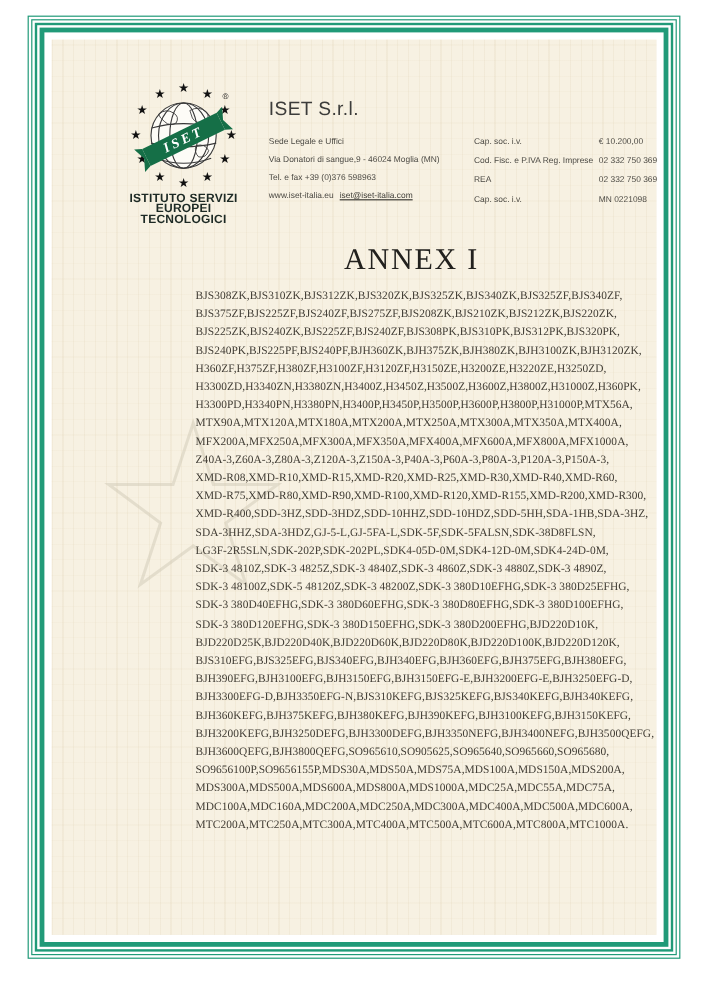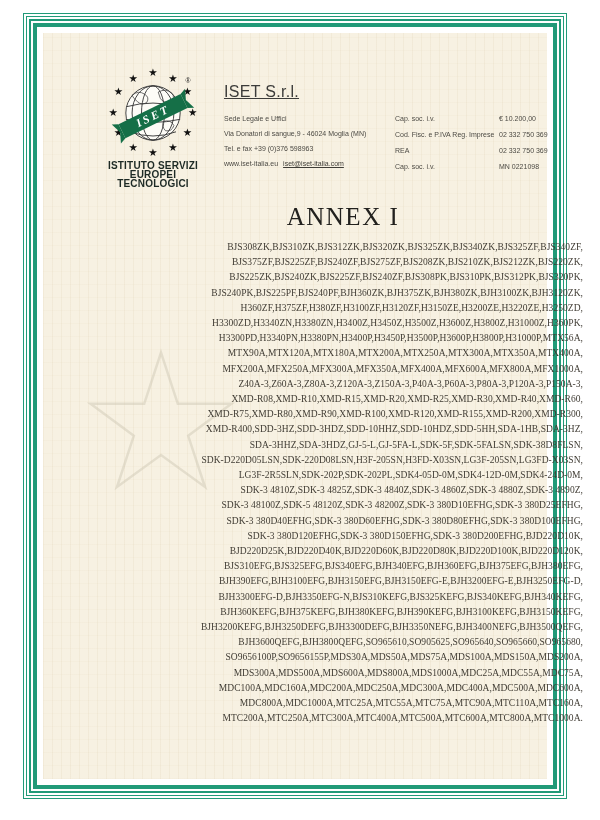--- a/index.html
+++ b/index.html
@@ -38,41 +38,41 @@
   
   .logo-block { position:absolute; left:50px; top:34px; width:120px; text-align:center; }
   .logo-svg { display:block; margin:0 auto; }
   .org-name {
     margin-top:2px;
     font-size:10px; font-weight:bold; letter-spacing:0.2px;
     color:#1d2a25; line-height:9px;
   }
   .company-name {
     position:absolute; left:181px; top:50px;
-    font-size:16px; color:#3c3c3a; letter-spacing:0.3px;text-decoration:underline;
+    font-size:16px; color:#3c3c3a; letter-spacing:0.3px;
   }
   .hleft { position:absolute; left:181px; width:170px; font-size:7px; color:#4c4a44; }
   .hleft.r1 { top:82px; } .hleft.r2 { top:97px; } .hleft.r3 { top:112px; } .hleft.r4 { top:127px; }
   .email-link { text-decoration:underline; margin-left:5px; color:#3f3d37; }
   .info-col { position:absolute; left:352px; top:82px; width:200px; font-size:7px; color:#4c4a44; }
   .info-row { position:relative; height:16px; }
   .info-row .lbl { position:absolute; left:0; top:0; }
   .info-row .val { position:absolute; left:104px; top:0; }
 
   
   .doc-title {
     position:absolute; left:0; top:170px; width:600px;
     text-align:center;
     font-family:"Liberation Serif", serif;
     font-size:25px; letter-spacing:1.5px; color:#22211e;
   }
   .body-block {
     position:absolute; left:120px; top:207px; width:420px;
     font-family:"Liberation Serif", serif;
-    font-size:9.5px; color:#403c34; letter-spacing:0.05px;text-align:right;
+    font-size:9.5px; color:#403c34; letter-spacing:0.05px;
   }
   .body-line { white-space:nowrap; line-height:15.2px; }
 </style>
 </head>
 <body>
 
 <div class="canvas">
 
   <div class="frame">
     <div class="page">
@@ -187,21 +187,20 @@
           <div class="body-line">Z40A-3,Z60A-3,Z80A-3,Z120A-3,Z150A-3,P40A-3,P60A-3,P80A-3,P120A-3,P150A-3,</div>
 
           <div class="body-line">XMD-R08,XMD-R10,XMD-R15,XMD-R20,XMD-R25,XMD-R30,XMD-R40,XMD-R60,</div>
 
           <div class="body-line">XMD-R75,XMD-R80,XMD-R90,XMD-R100,XMD-R120,XMD-R155,XMD-R200,XMD-R300,</div>
 
           <div class="body-line">XMD-R400,SDD-3HZ,SDD-3HDZ,SDD-10HHZ,SDD-10HDZ,SDD-5HH,SDA-1HB,SDA-3HZ,</div>
 
           <div class="body-line">SDA-3HHZ,SDA-3HDZ,GJ-5-L,GJ-5FA-L,SDK-5F,SDK-5FALSN,SDK-38D8FLSN,</div>
 
-          <div class="body-line">SDK-D220D05LSN,SDK-220D08LSN,H3F-205SN,H3FD-X03SN,LG3F-205SN,LG3FD-X03SN,</div>
 
           <div class="body-line">LG3F-2R5SLN,SDK-202P,SDK-202PL,SDK4-05D-0M,SDK4-12D-0M,SDK4-24D-0M,</div>
 
           <div class="body-line">SDK-3 4810Z,SDK-3 4825Z,SDK-3 4840Z,SDK-3 4860Z,SDK-3 4880Z,SDK-3 4890Z,</div>
 
           <div class="body-line">SDK-3 48100Z,SDK-5 48120Z,SDK-3 48200Z,SDK-3 380D10EFHG,SDK-3 380D25EFHG,</div>
 
           <div class="body-line">SDK-3 380D40EFHG,SDK-3 380D60EFHG,SDK-3 380D80EFHG,SDK-3 380D100EFHG,</div>
 
           <div class="body-line">SDK-3 380D120EFHG,SDK-3 380D150EFHG,SDK-3 380D200EFHG,BJD220D10K,</div>
@@ -220,20 +219,19 @@
 
           <div class="body-line">BJH3600QEFG,BJH3800QEFG,SO965610,SO905625,SO965640,SO965660,SO965680,</div>
 
 
           <div class="body-line">SO9656100P,SO9656155P,MDS30A,MDS50A,MDS75A,MDS100A,MDS150A,MDS200A,</div>
 
           <div class="body-line">MDS300A,MDS500A,MDS600A,MDS800A,MDS1000A,MDC25A,MDC55A,MDC75A,</div>
 
           <div class="body-line">MDC100A,MDC160A,MDC200A,MDC250A,MDC300A,MDC400A,MDC500A,MDC600A,</div>
 
-          <div class="body-line">MDC800A,MDC1000A,MTC25A,MTC55A,MTC75A,MTC90A,MTC110A,MTC160A,</div>
 
           <div class="body-line">MTC200A,MTC250A,MTC300A,MTC400A,MTC500A,MTC600A,MTC800A,MTC1000A.</div>
         </div>
 
     </div>
   </div>
 </div>
 
 </body></html>

